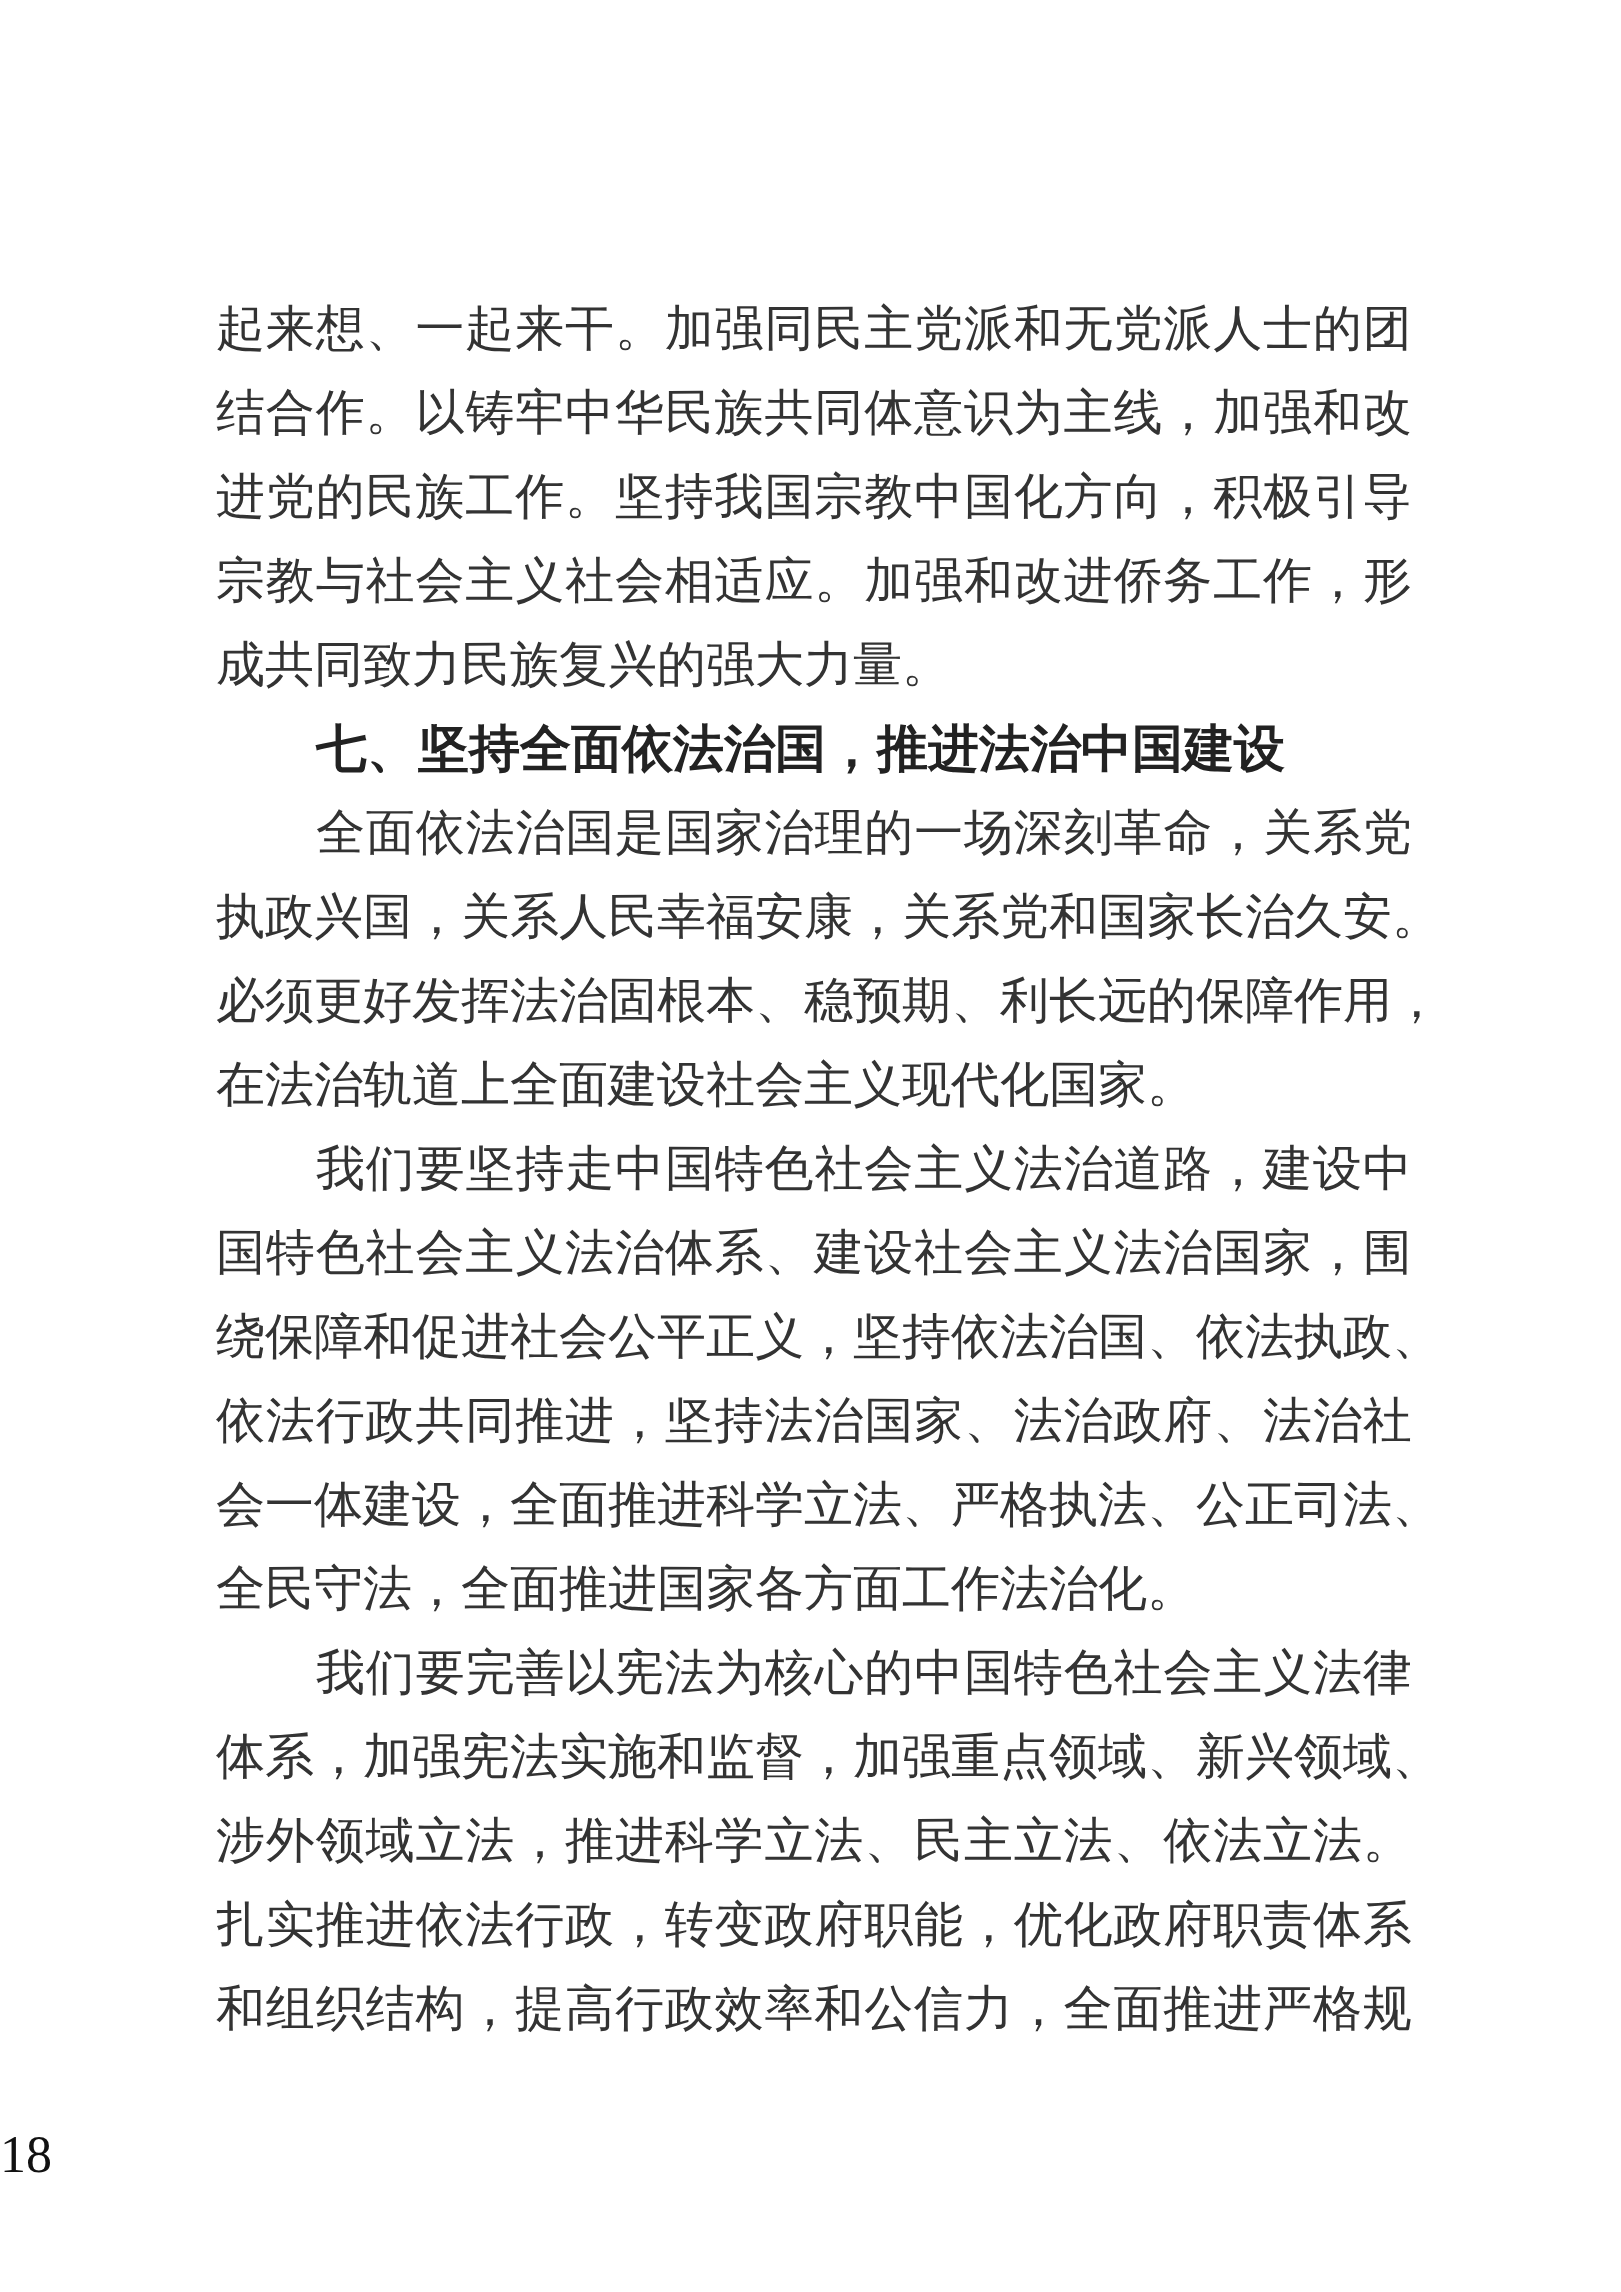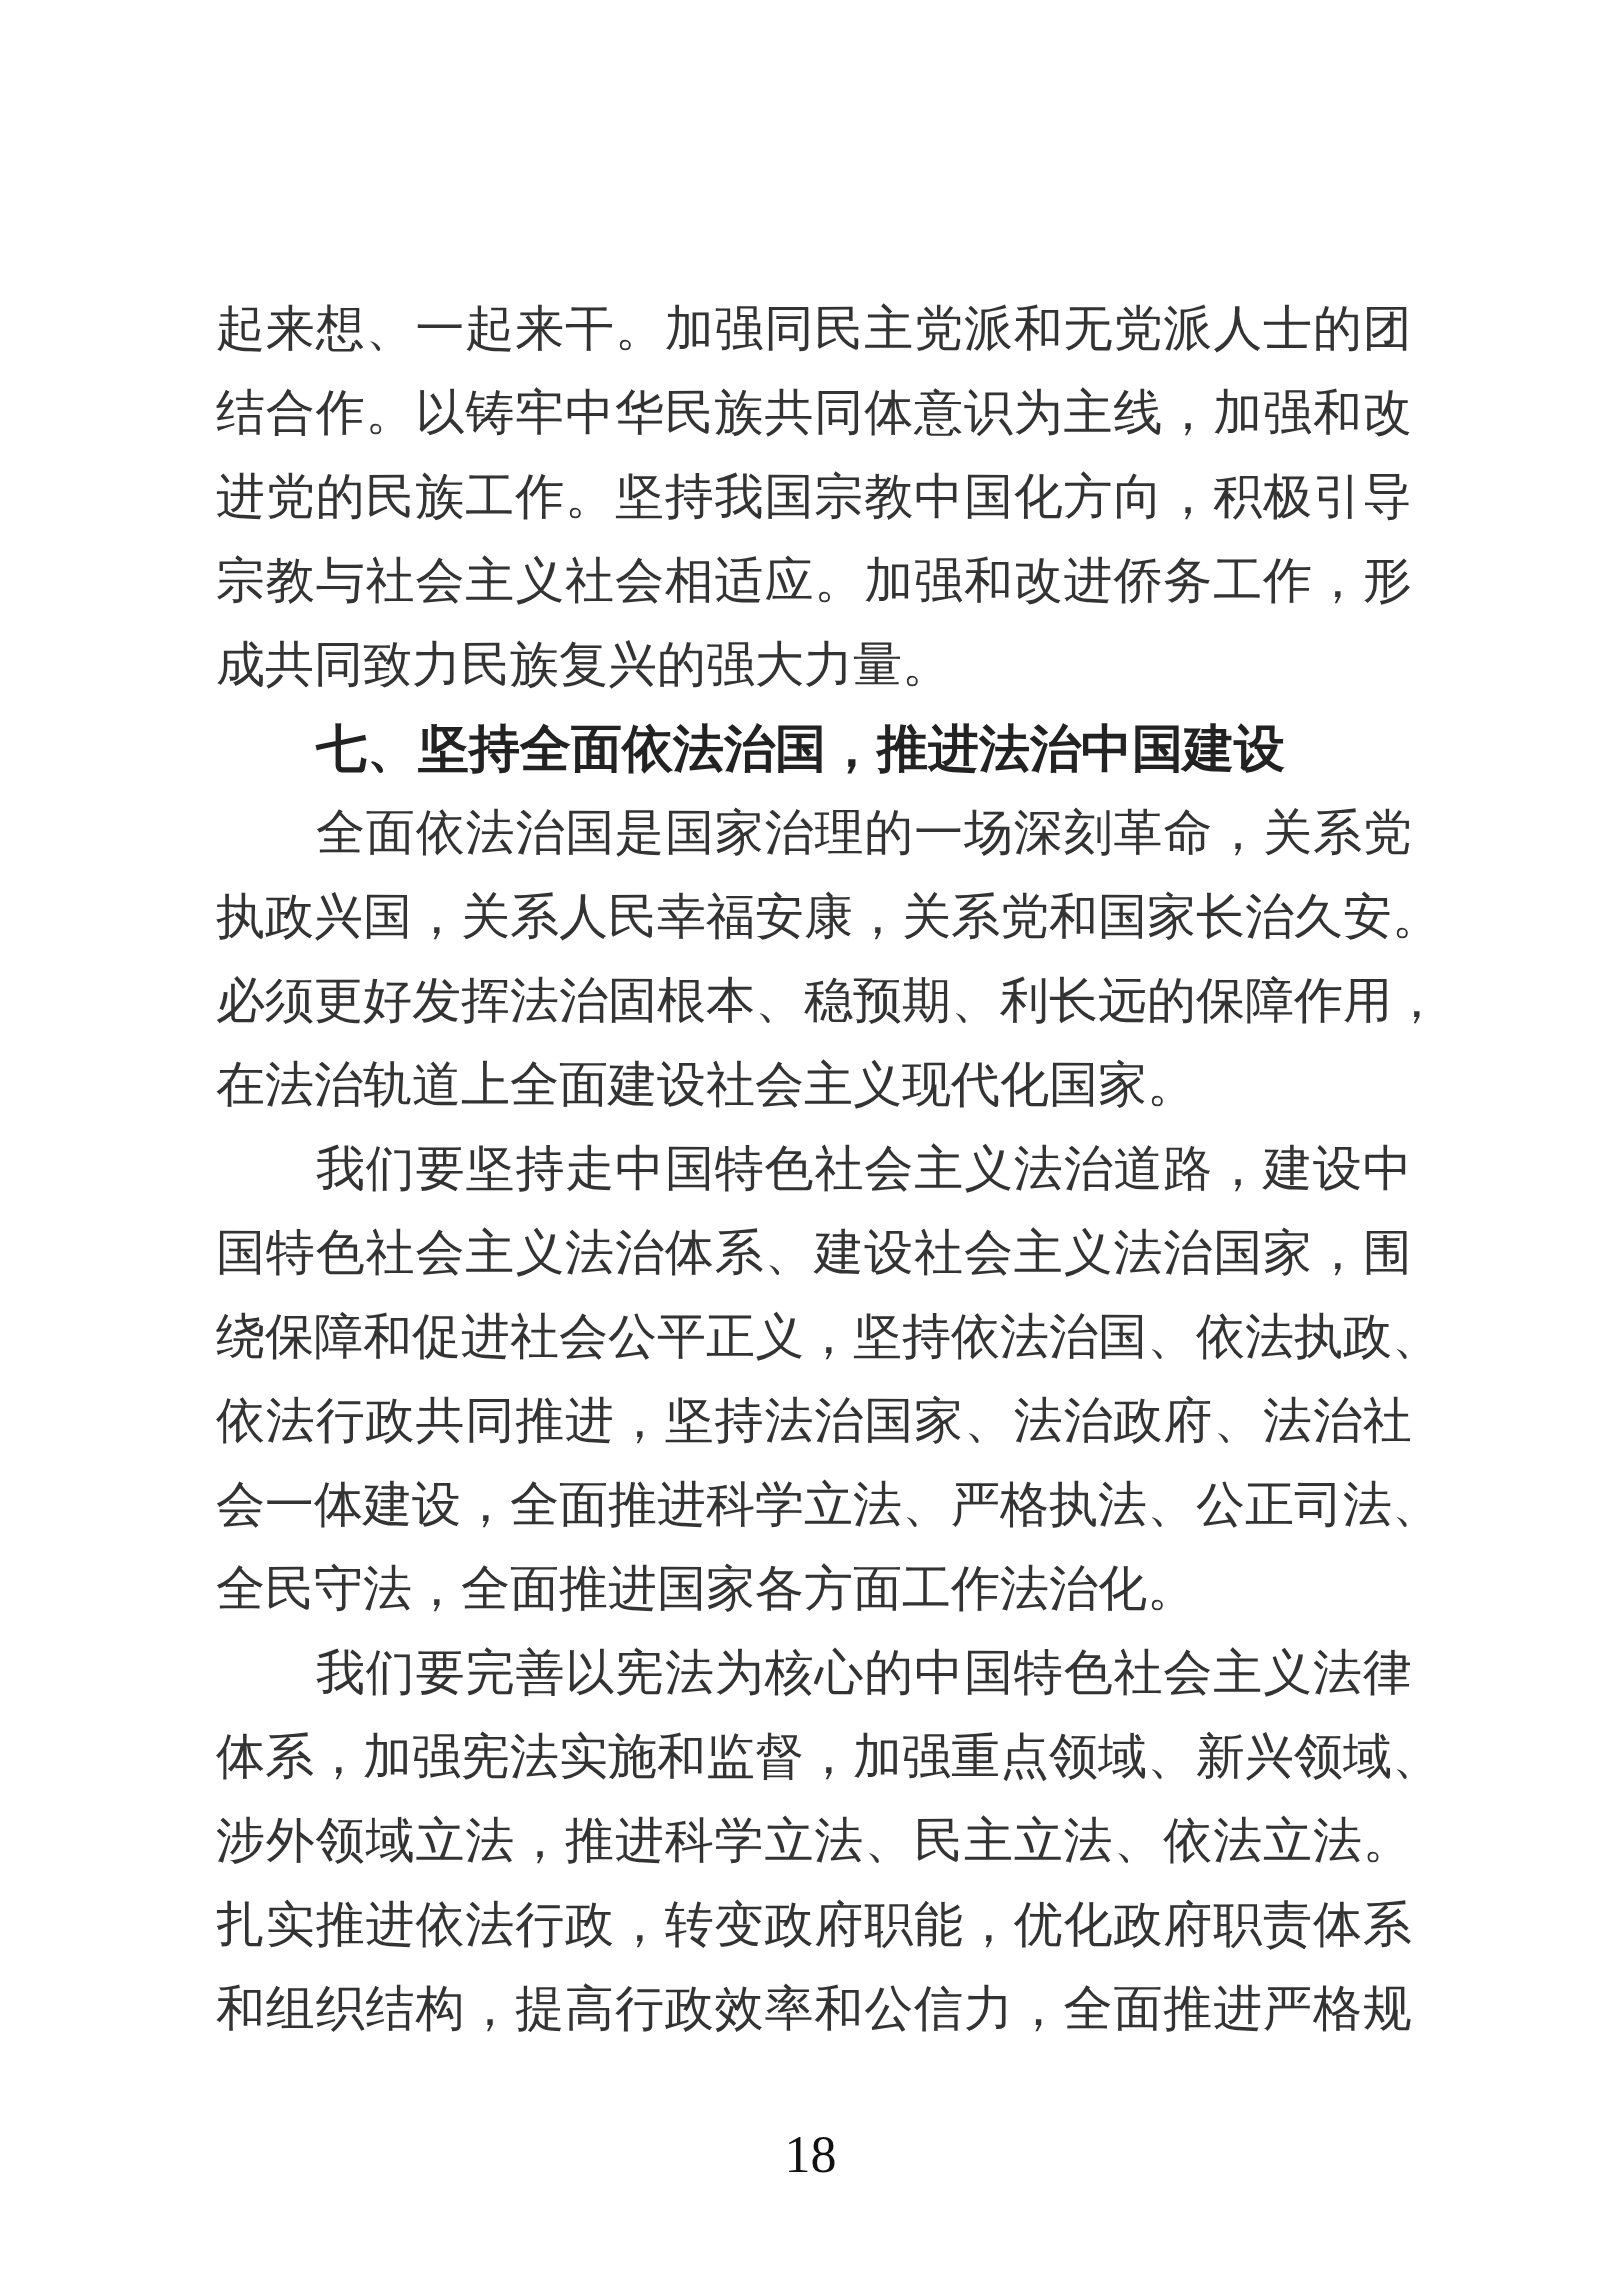--- a/index.html
+++ b/index.html
@@ -41,21 +41,21 @@
     font-family: "Liberation Sans", "DejaVu Sans", sans-serif;
     font-weight: 700;
     font-size: 51px;
     color: #222222;
   }
   .page-number {
     position: absolute;
     left: 0;
     top: 2125px;
     width: 100%;
-    text-align: center;
+    text-align: left;
     font-size: 52px;
     line-height: 59px;
     color: #111111;
     font-family: "Liberation Serif", "DejaVu Serif", serif;
   }
 </style>
 </head>
 <body>
 
 <div class="page">

